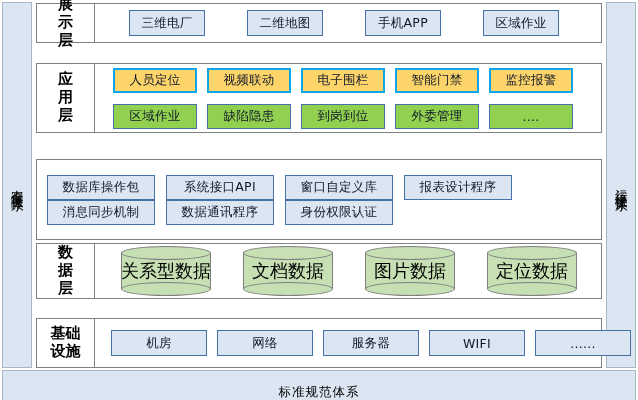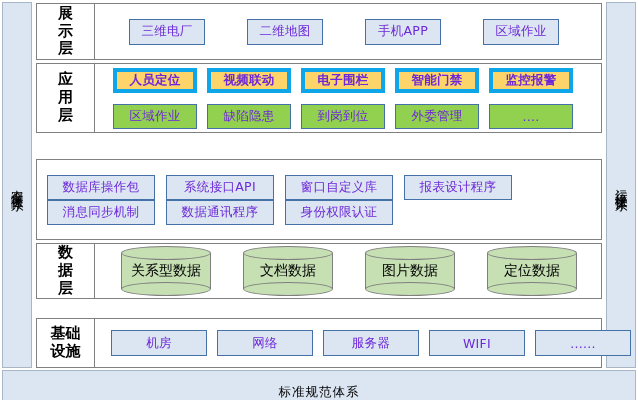--- a/index.html
+++ b/index.html
@@ -99,27 +99,27 @@
     justify-content: flex-start;
   }
 
   
   .node {
     box-sizing: border-box;
     display: flex;
     align-items: center;
     justify-content: center;
     font-size: 12.5px;
-    color: #6d28d9;
+    color: #0f172a;
     text-align: left;
     white-space: nowrap;
     letter-spacing: 0.3px;
   }
   .node.blue  { background: #dce6f2; border: 1px solid #4472a8; }
-  .node.amber { background: #fcd469; border: 4px solid #0ea5e9; font-weight: bold; }
+  .node.amber { background: #fcd469; border: 2px solid #0ea5e9; }
   .node.green { background: #92d050; border: 1px solid #4472a8; }
 
   
   .cyl {
     position: relative;
     box-sizing: border-box;
   }
   .cyl .cyl-body {
     position: absolute;
     left: 0; right: 0; top: 7px; bottom: 7px;
@@ -135,28 +135,28 @@
     border: 1px solid #7f7f7f;
     border-radius: 50%;
     box-sizing: border-box;
   }
   .cyl .cyl-top { top: 0; }
   .cyl .cyl-bottom { bottom: 0; }
   .cyl .cyl-label {
     position: absolute;
     left: 0; right: 0; top: 0; bottom: 0;
     display: flex; align-items: center; justify-content: center;
-    font-size: 14px;
+    font-size: 18px;
     color: #000000;
     white-space: nowrap;
     z-index: 3;
   }
 
   
-  #layer-display   { top: 3px;   height: 57px; }
+  #layer-display   { top: 3px;   height: 40px; }
   #layer-app       { top: 63px;  height: 70px; }
   #layer-support   { top: 159px; height: 81px; }
   #layer-data      { top: 243px; height: 56px; }
   #layer-infra     { top: 318px; height: 50px; }
 
   
   #layer-display .node { width: 76px; height: 26px; }
   #layer-display .row  { gap: 42px; padding-left: 28px; }
 
   

